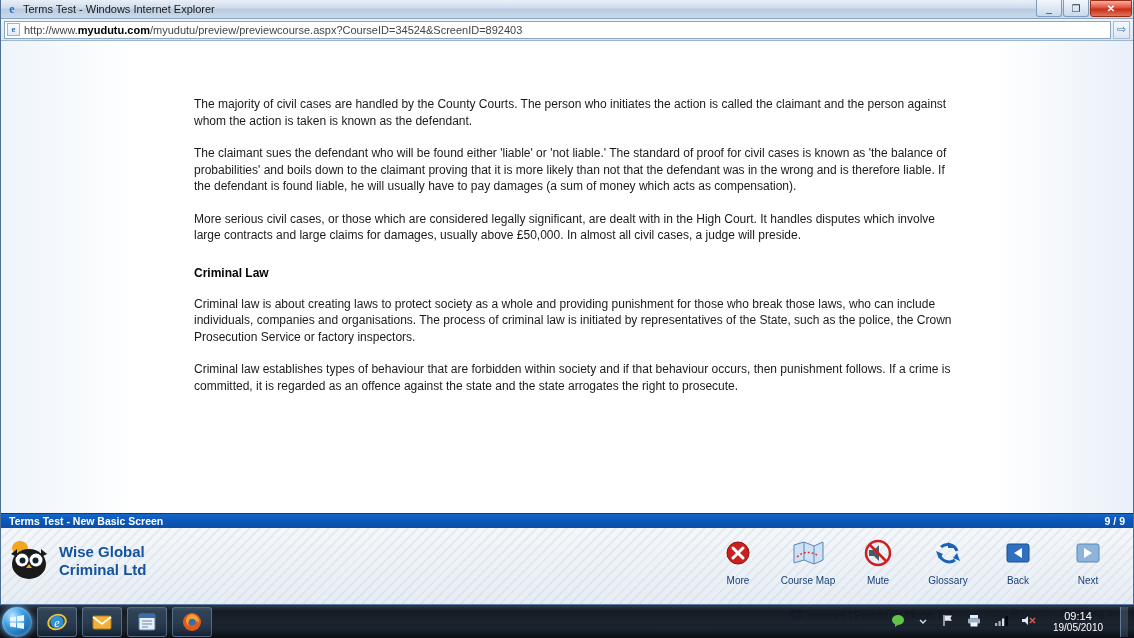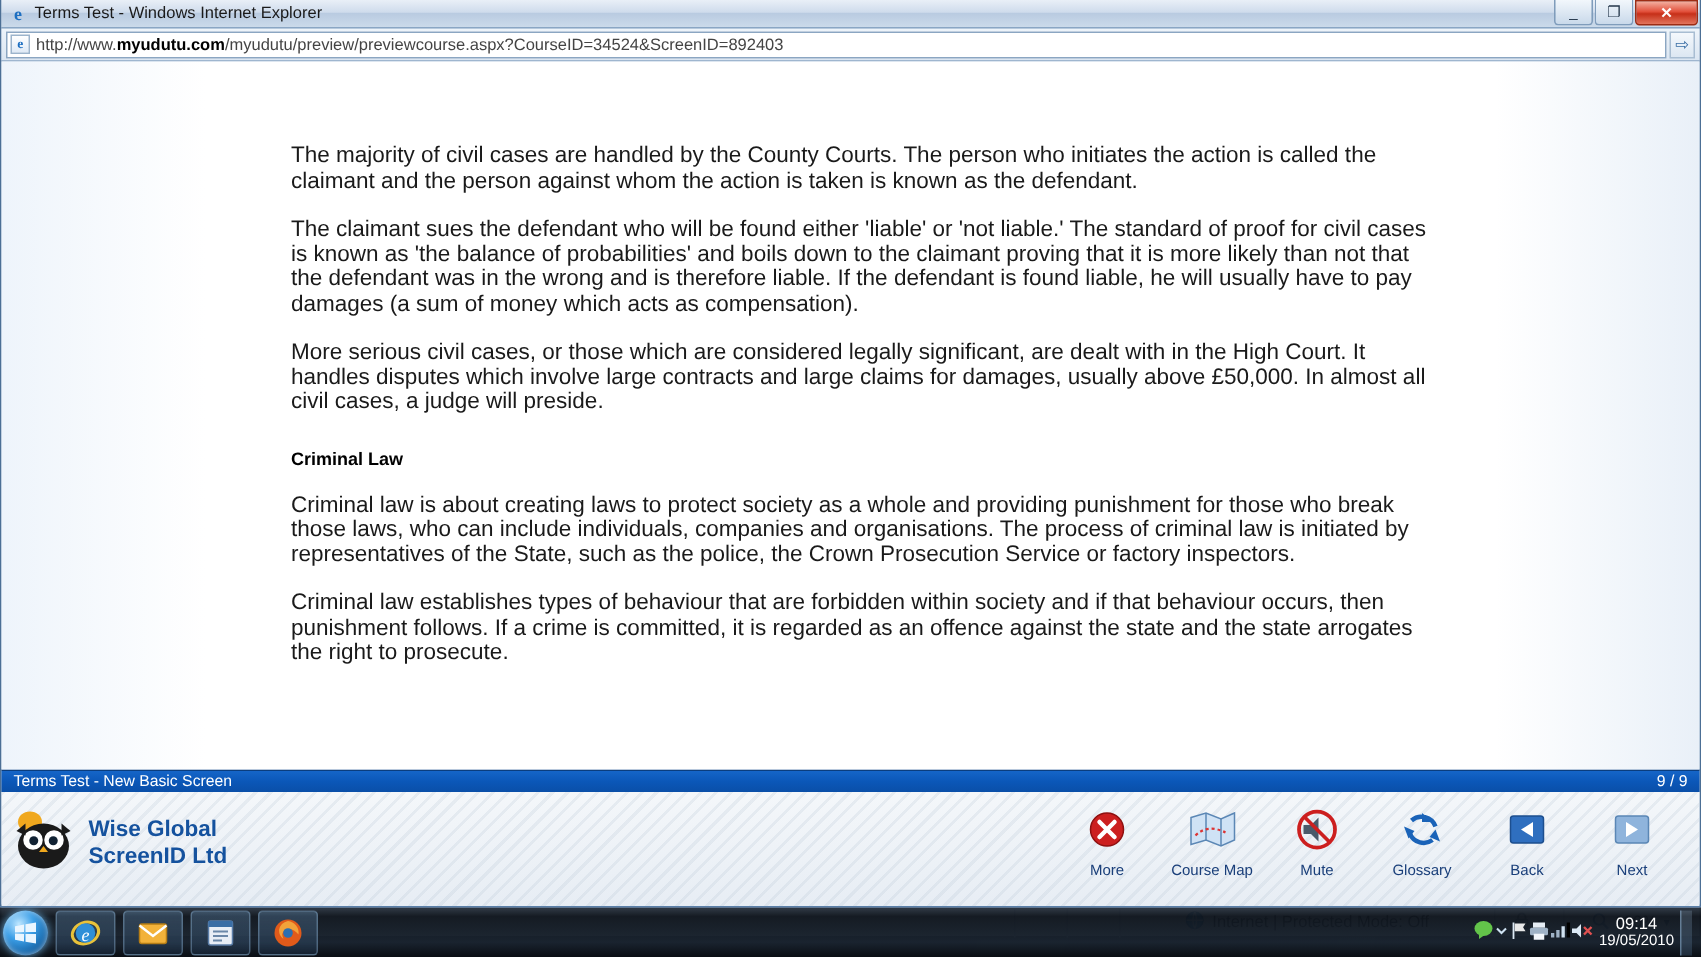--- a/index.html
+++ b/index.html
@@ -118,38 +118,38 @@
     background: linear-gradient(to right, #eef4fb 0%, #ffffff 12%, #ffffff 88%, #e9f0f8 100%);
     overflow: hidden;
   }
   .content-inner {
     position: absolute;
     left: 193px; top: 55px;
     width: 760px;
   }
   .content p {
     margin: 0 0 16px 0;
-    font-size: 15px;
+    font-size: 12px;
     line-height: 16.5px;
     color: #1a1a1a;
   }
   .content h2 {
     margin: 22px 0 16px 0;
     font-size: 12px;
     font-weight: bold;
     color: #000;
   }
 
   
   .course-bar {
     height: 15px;
     background: linear-gradient(to bottom, #1565c8 0%, #0b57b8 50%, #0a4fa8 100%);
     color: #fff;
     font-size: 10.5px;
-    font-weight: normal;
+    font-weight: bold;
     display: flex; align-items: center;
     padding: 0 8px;
     justify-content: space-between;
     border-top: 1px solid #0a3d7e;
     gap: 11px;
   }
 
   
   .course-toolbar {
     height: 77px;
@@ -225,21 +225,21 @@
     width: 40px; height: 30px; margin-left: 5px;
     border: 1px solid rgba(160,200,235,0.35);
     border-radius: 3px;
     background: linear-gradient(to bottom, rgba(120,170,215,0.30), rgba(40,70,105,0.30));
     display:flex; align-items:center; justify-content:center;
     flex:none;
   }
   .tray {
     margin-left: auto;
     display: flex; align-items: center;
-    gap: 0;
+    gap: 13px;
     padding-right: 6px;
     color: #dfe9f4;
     font-size: 10px;
   }
   .clock {
     text-align: center;
     line-height: 12px;
     color: #fff;
     font-size: 11px;
     width: 58px;
@@ -312,21 +312,21 @@
             <ellipse cx="29" cy="22" rx="6.5" ry="6.5" fill="#ffffff"></ellipse>
             <circle cx="15.5" cy="22.5" r="3" fill="#123"></circle>
             <circle cx="28.5" cy="22.5" r="3" fill="#123"></circle>
             <polygon points="22,26 19,30 25,30" fill="#f0a81e"></polygon>
             <path d="M4 16 L10 11 L10 19 Z" fill="#1a1a1a"></path>
             <path d="M40 16 L34 11 L34 19 Z" fill="#1a1a1a"></path>
           </svg>
         </span>
         <div class="logo-text">
           <div>Wise Global</div>
-          <div>ScreenID Ltd</div>
+          <div>Criminal Ltd</div>
         </div>
       </div>
 
       <div class="tools">
 
         <div class="tool">
           <div class="glyph">
             <svg width="26" height="26" viewBox="0 0 26 26">
               <circle cx="13" cy="13" r="11" fill="#cc1f1f" stroke="#8e1010"></circle>
               <path d="M8 8 L18 18 M18 8 L8 18" stroke="#fff" stroke-width="3" stroke-linecap="round"></path>

